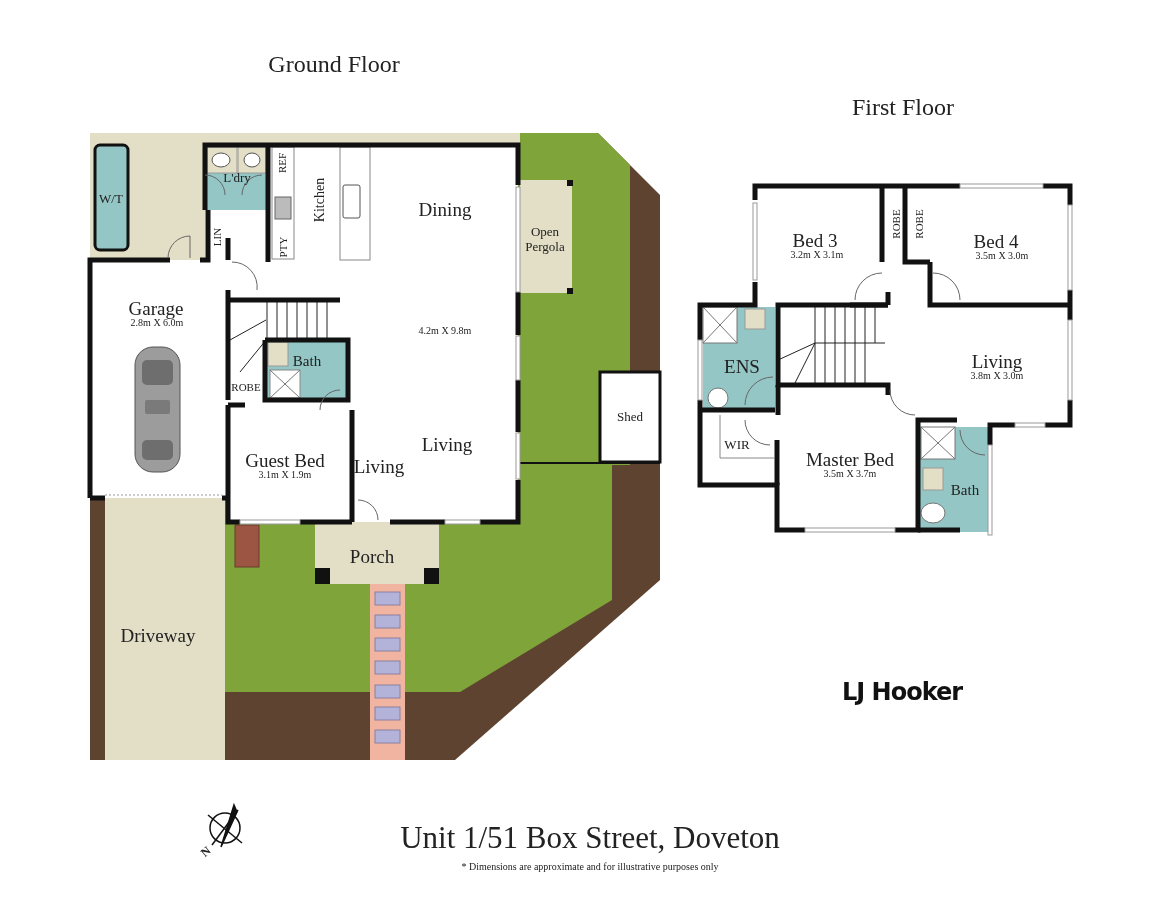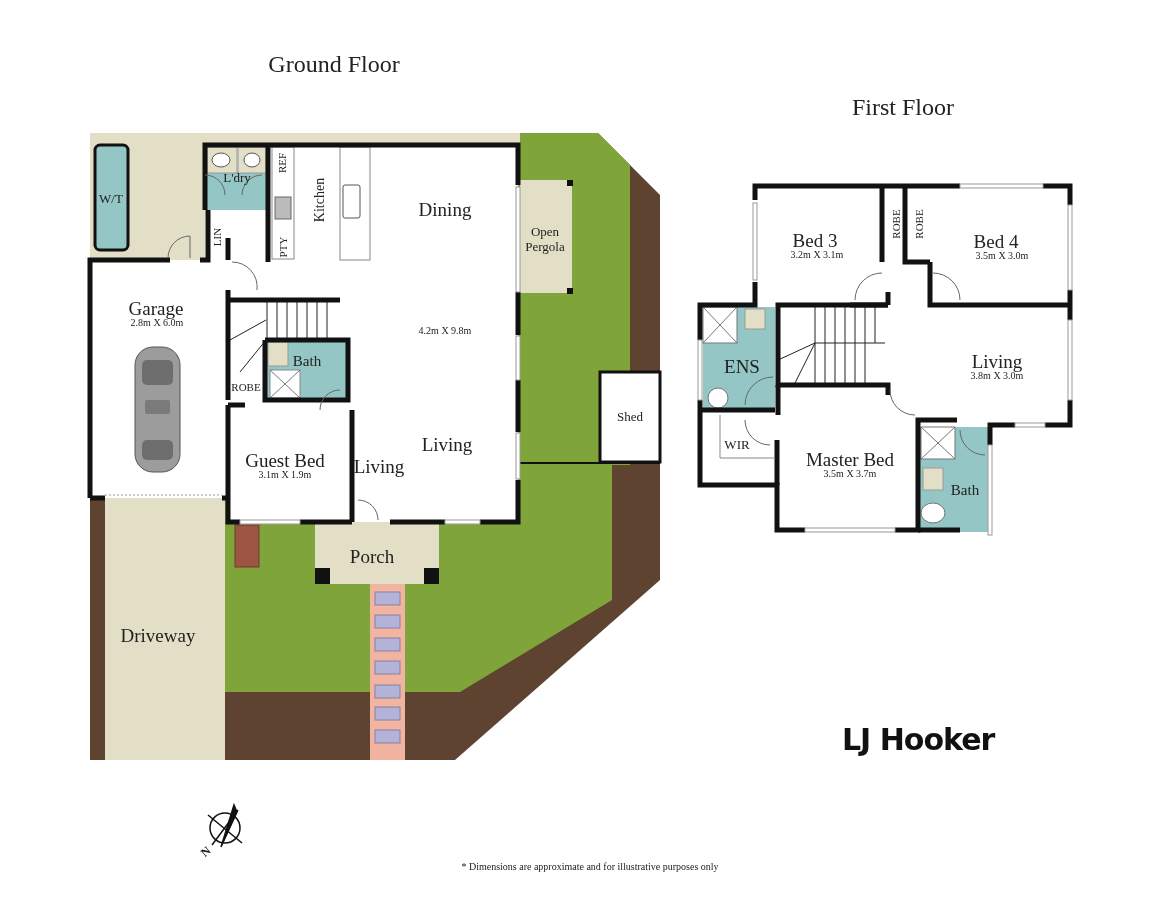--- a/index.html
+++ b/index.html
@@ -9,21 +9,21 @@
   .lbl { position:absolute; font-family:"Liberation Serif","DejaVu Serif",serif; color:#222; white-space:nowrap; transform:translate(-50%,-50%); text-align:center; line-height:1.05; }
   .title-lg { font-size:24px; }
   .room { font-size:19px; }
   .room-sm { font-size:13px;text-align:center; }
   .dim { font-size:10px; }
   .vert { transform:translate(-50%,-50%) rotate(-90deg); font-size:12px; }
   .vert-sm { transform:translate(-50%,-50%) rotate(-90deg); font-size:11px; }
   .addr { font-size:31px; }
   .note { font-size:10px; }
   .logo { position:absolute; left:842px; top:678px; font-family:"DejaVu Sans","Liberation Sans",sans-serif;
-          font-weight:bold; font-size:30px; letter-spacing:-1px; color:#111;margin-top:44px; }
+          font-weight:bold; font-size:24px; letter-spacing:-1px; color:#111; }
   svg { position:absolute; left:0; top:0; }
 </style>
 </head>
 <body>
 
 <div class="stage">
 
 <svg width="1151" height="911" viewBox="0 0 1151 911">
 
   <polygon points="90,133 598,133 660,195 660,580 455,760 90,760" fill="#5e4331"></polygon>
@@ -254,15 +254,16 @@
 <div class="lbl dim" style="left:997px;top:376px">3.8m X 3.0m</div>
 <div class="lbl room-sm" style="left:737px;top:445px">WIR</div>
 <div class="lbl room" style="left:850px;top:460px">Master Bed</div>
 <div class="lbl dim" style="left:850px;top:474px">3.5m X 3.7m</div>
 <div class="lbl room" style="left:965px;top:491px;font-size:15px">Bath</div>
 
 <div class="logo">LJ Hooker</div>
 
 <div class="lbl" style="left:206px;top:852px;font-size:12px;font-weight:bold;transform:translate(-50%,-50%) rotate(-40deg)">N</div>
 
+<div class="lbl addr" style="left:590px;top:838px">Unit 1/51 Box Street, Doveton</div>
 <div class="lbl note" style="left:590px;top:867px">* Dimensions are approximate and for illustrative purposes only</div>
 
 </div>
 
 </body></html>

